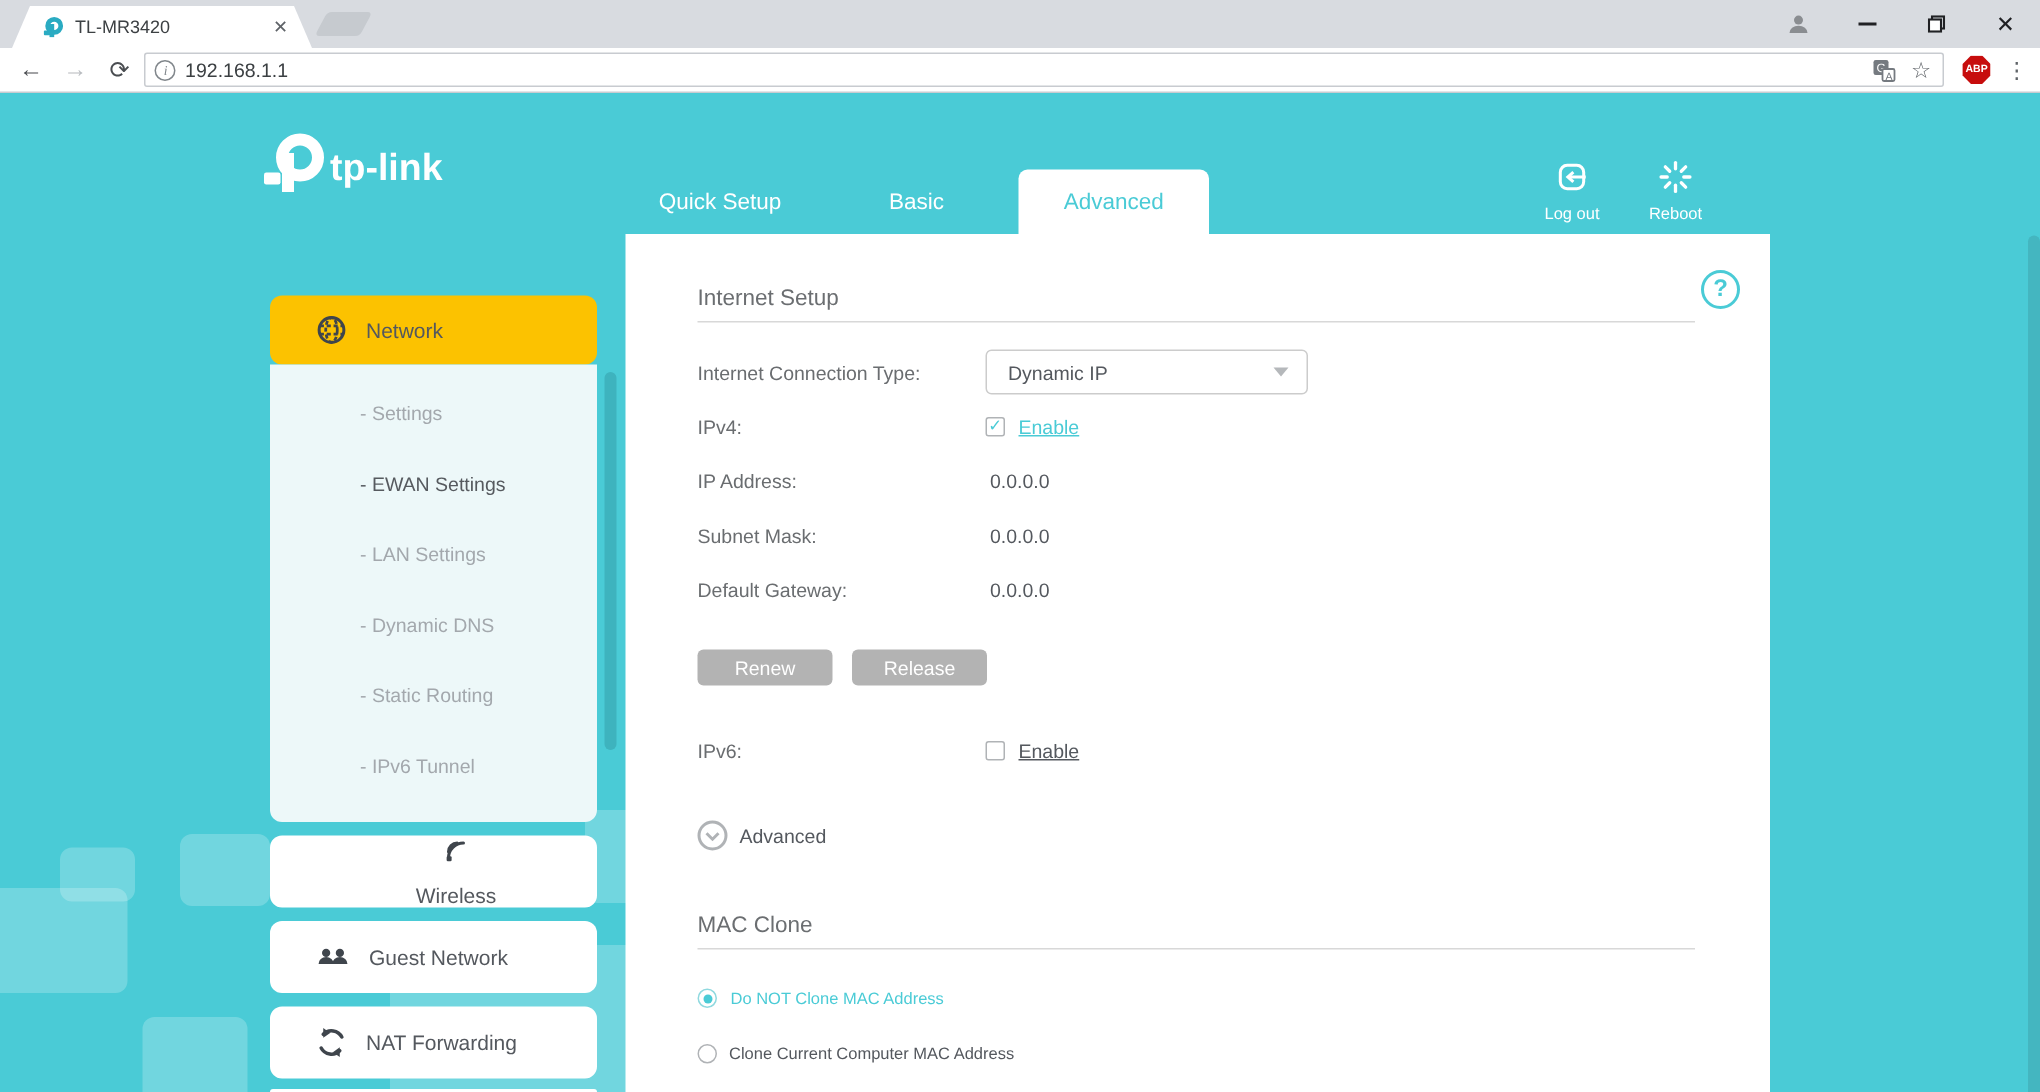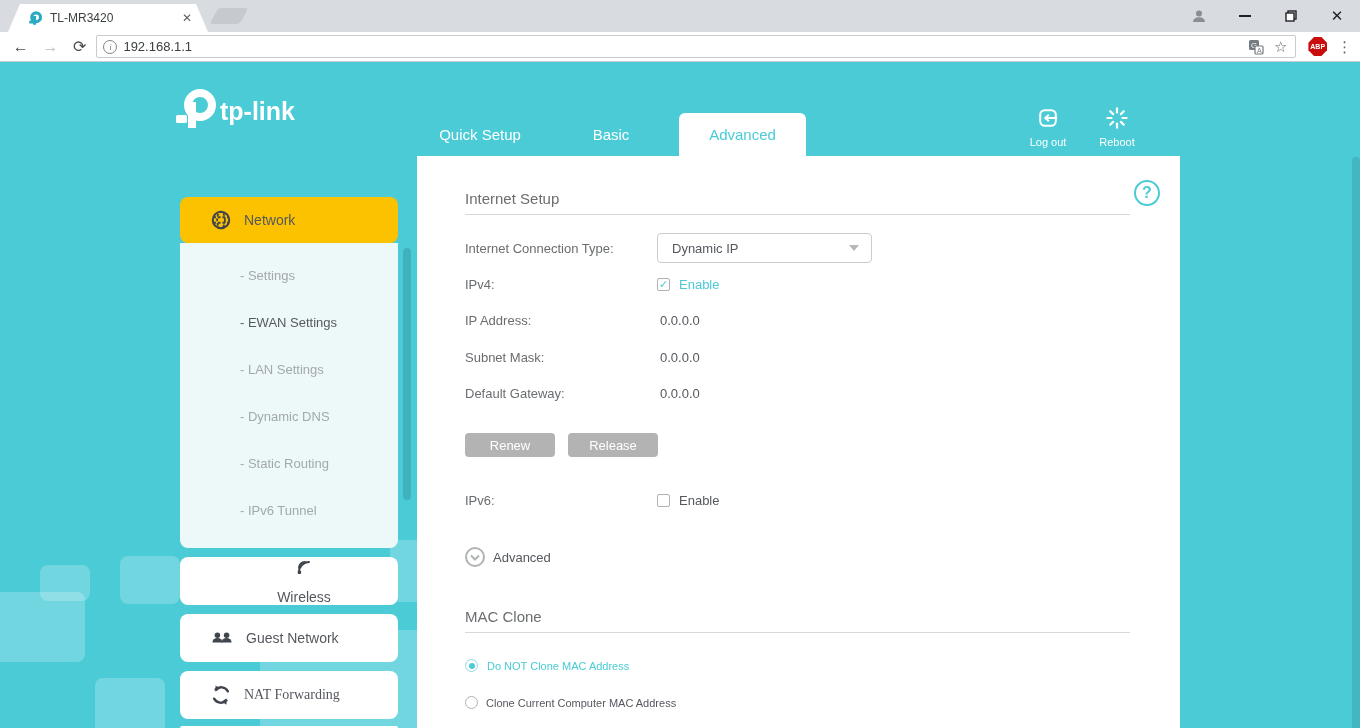--- a/index.html
+++ b/index.html
@@ -51,41 +51,41 @@
   .sidebar-item { position:absolute; left:180px; width:218px; height:48px; background:#fff; border-radius:8px;
                   display:flex; align-items:center; gap:12px; padding-left:30px; font-size:14px; color:#54585e; }
   .search-box { position:absolute; left:180px; top:94px; width:218px; height:31px; background:#fff; border-radius:6px;
                 display:flex; align-items:center; gap:8px; padding-left:10px; }
   .search-box input { border:none; outline:none; font-size:13px; color:#9aa0a6; width:150px; background:transparent; font-family:inherit; }
   .item-network { top:135px; height:46px; background:var(--highlight,#fcc200); border-radius:8px; }
   .subpanel { position:absolute; left:180px; top:181px; width:218px; height:305px; background:#edf8f9;
               border-radius:0 0 8px 8px; padding-top:9px; }
   .subitem { height:47px; line-height:47px; padding-left:60px; font-size:13px; color:#a3a8ad; }
   .subitem.selected { color:#565a5f; }
-  .item-wireless { top:495px;flex-direction:column; } .item-guest { top:552px; } .item-nat { top:609px;font-family:Liberation Serif, serif; }
+  .item-wireless { top:495px;flex-direction:column; } .item-guest { top:552px; } .item-nat { top:609px; }
   .item-partial { position:absolute; left:180px; top:664px; width:218px; height:2px; background:#fff; border-radius:8px 8px 0 0; }
 
   .side-scrollbar { position:absolute; left:403px; top:186px; width:8px; height:252px; background:#3eb3be; border-radius:4px; }
   .page-scrollbar { position:absolute; left:1352px; top:95px; width:8px; height:571px; background:#44b6c0; border-radius:4px 4px 0 0; }
 
   .content { position:absolute; left:417px; top:94px; width:763px; height:572px; background:#fff; }
   .section-title { position:absolute; left:48px; font-size:15px; color:#6b6e71; }
   .section-rule { position:absolute; left:48px; width:665px; border:none; border-top:1px solid #d8d8d8; }
   .help-btn { position:absolute; left:717px; top:24px; width:26px; height:26px; border:2px solid var(--accent,#4acbd6);
               border-radius:50%; color:var(--accent,#4acbd6); font-size:16px; font-weight:bold; text-align:center; line-height:22px; }
   .frow { position:absolute; left:48px; display:flex; align-items:center; }
   .flabel { width:192px; font-size:13px; color:#6a6d70; }
   .fvalue { font-size:13px; color:#54585e; padding-left:3px; }
   .dropdown { width:215px; height:30px; border:1px solid #ccc; border-radius:4px; display:flex; align-items:center;
               padding:0 12px 0 14px; font-size:13px; color:#54585e; justify-content:space-between; }
   .caret { width:0; height:0; border-left:5px solid transparent; border-right:5px solid transparent; border-top:6px solid #b5b8bb; }
   .cbx { width:13px; height:13px; border:1px solid #b0b3b6; border-radius:2px; background:#fff; font-size:11px;
          line-height:11px; text-align:center; color:var(--accent,#4acbd6); }
   .cbx.on::after { content:"\2713"; }
-  .cbx-label { font-size:13px; color:#54585e; margin-left:9px; }
+  .cbx-label { font-size:13px; color:#54585e; margin-left:9px;text-decoration:underline; }
   .cbx-label.teal { color:var(--accent,#4acbd6); }
   .gbtn { width:90px; height:24px; background:#b3b3b3; border:none; border-radius:4px; color:#fff; font-size:13px;
           font-family:inherit; }
   .expander { position:absolute; left:48px; display:flex; align-items:center; gap:8px; }
   .exp-circle { width:20px; height:20px; border:2px solid #b0b3b6; border-radius:50%; display:flex; align-items:center; justify-content:center; }
   .exp-label { font-size:13px; color:#54585e; }
   .radio-row { position:absolute; left:48px; display:flex; align-items:center; gap:9px; }
   .rad { width:13px; height:13px; border:1px solid #b0b3b6; border-radius:50%; background:#fff; position:relative; }
   .rad.on { border-color:#8fd9df; }
   .rad.on::after { content:""; position:absolute; left:2.5px; top:2.5px; width:6px; height:6px; border-radius:50%;

